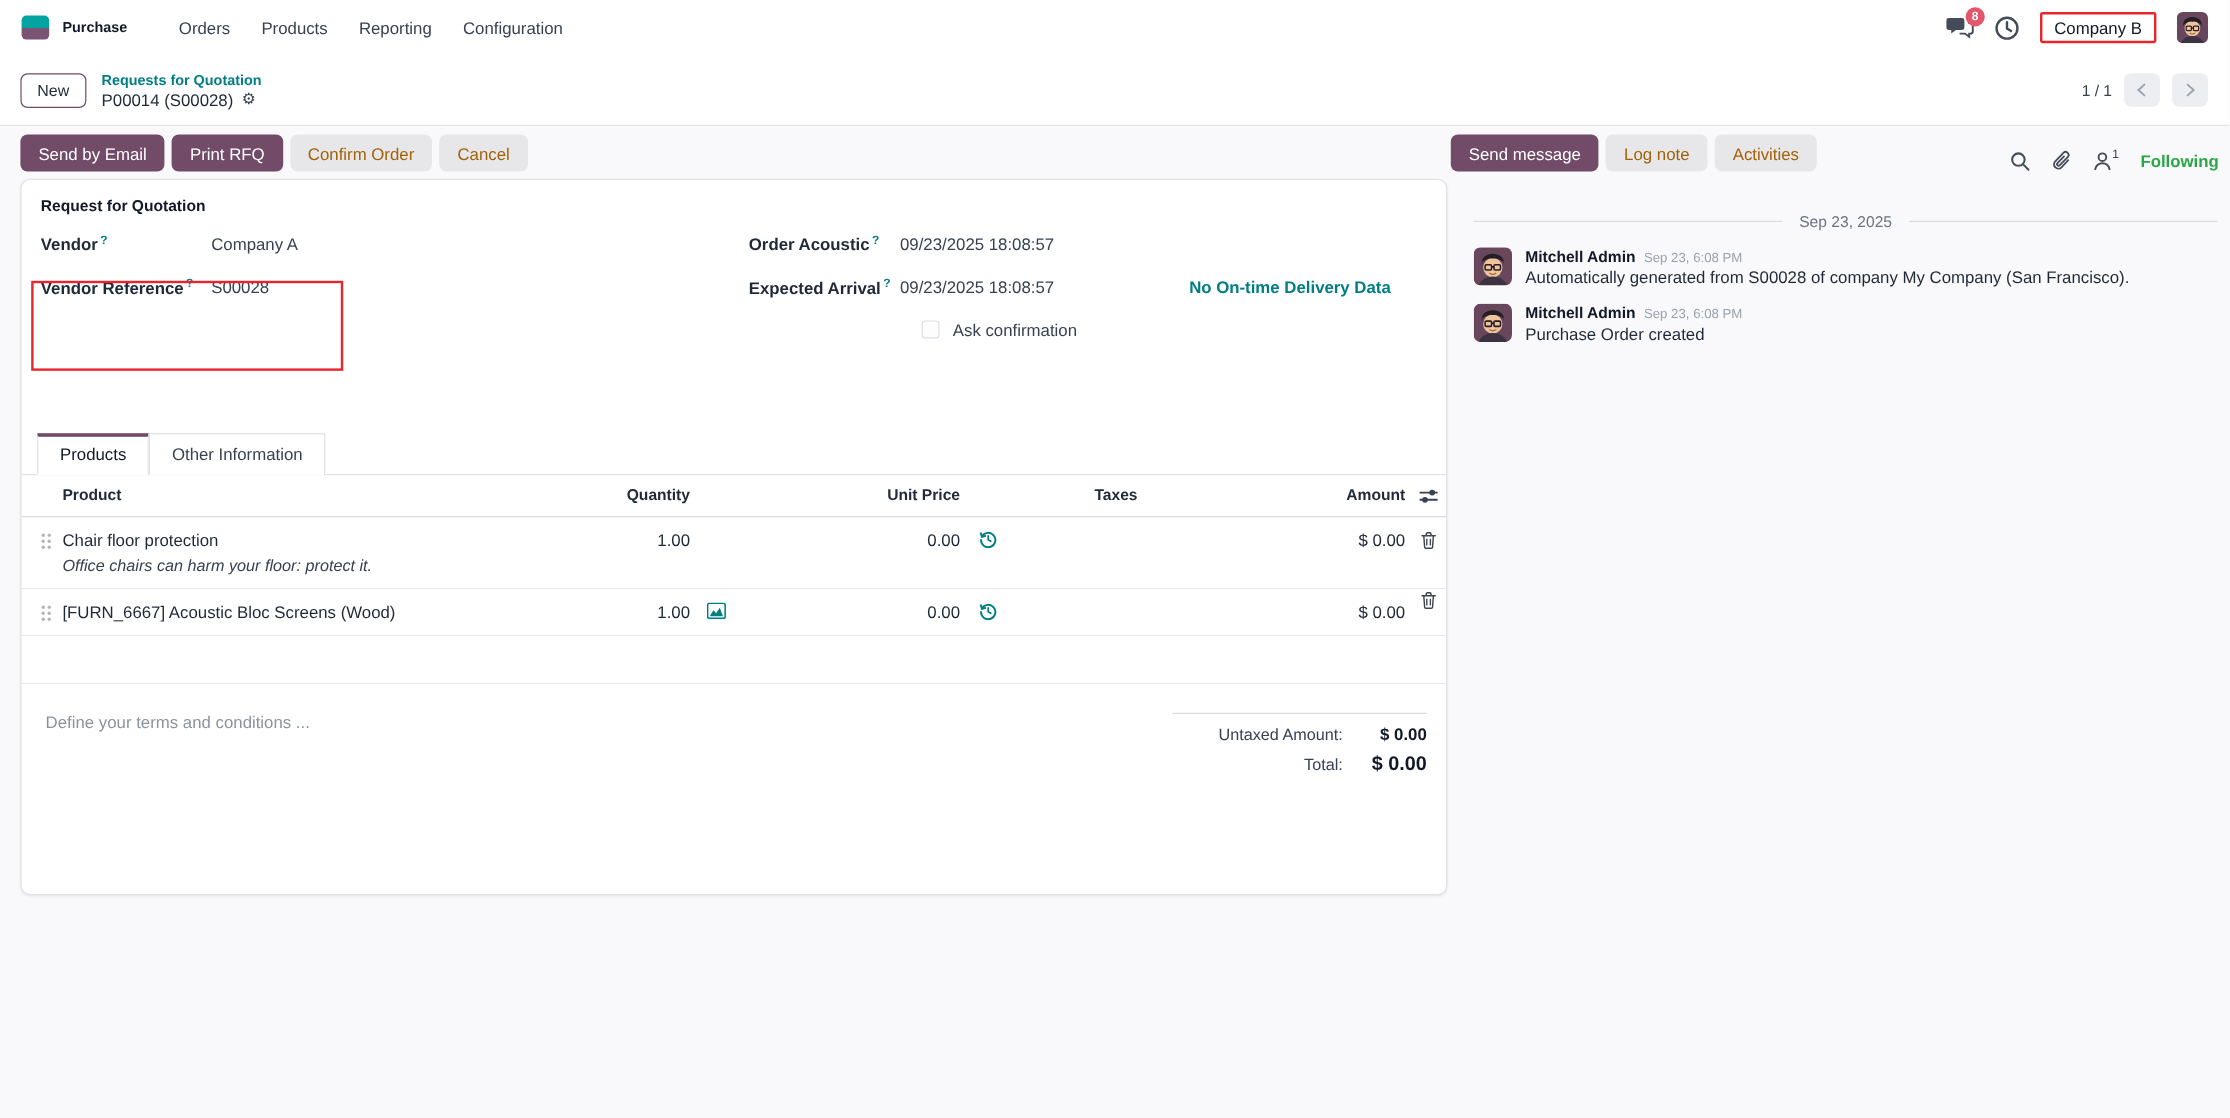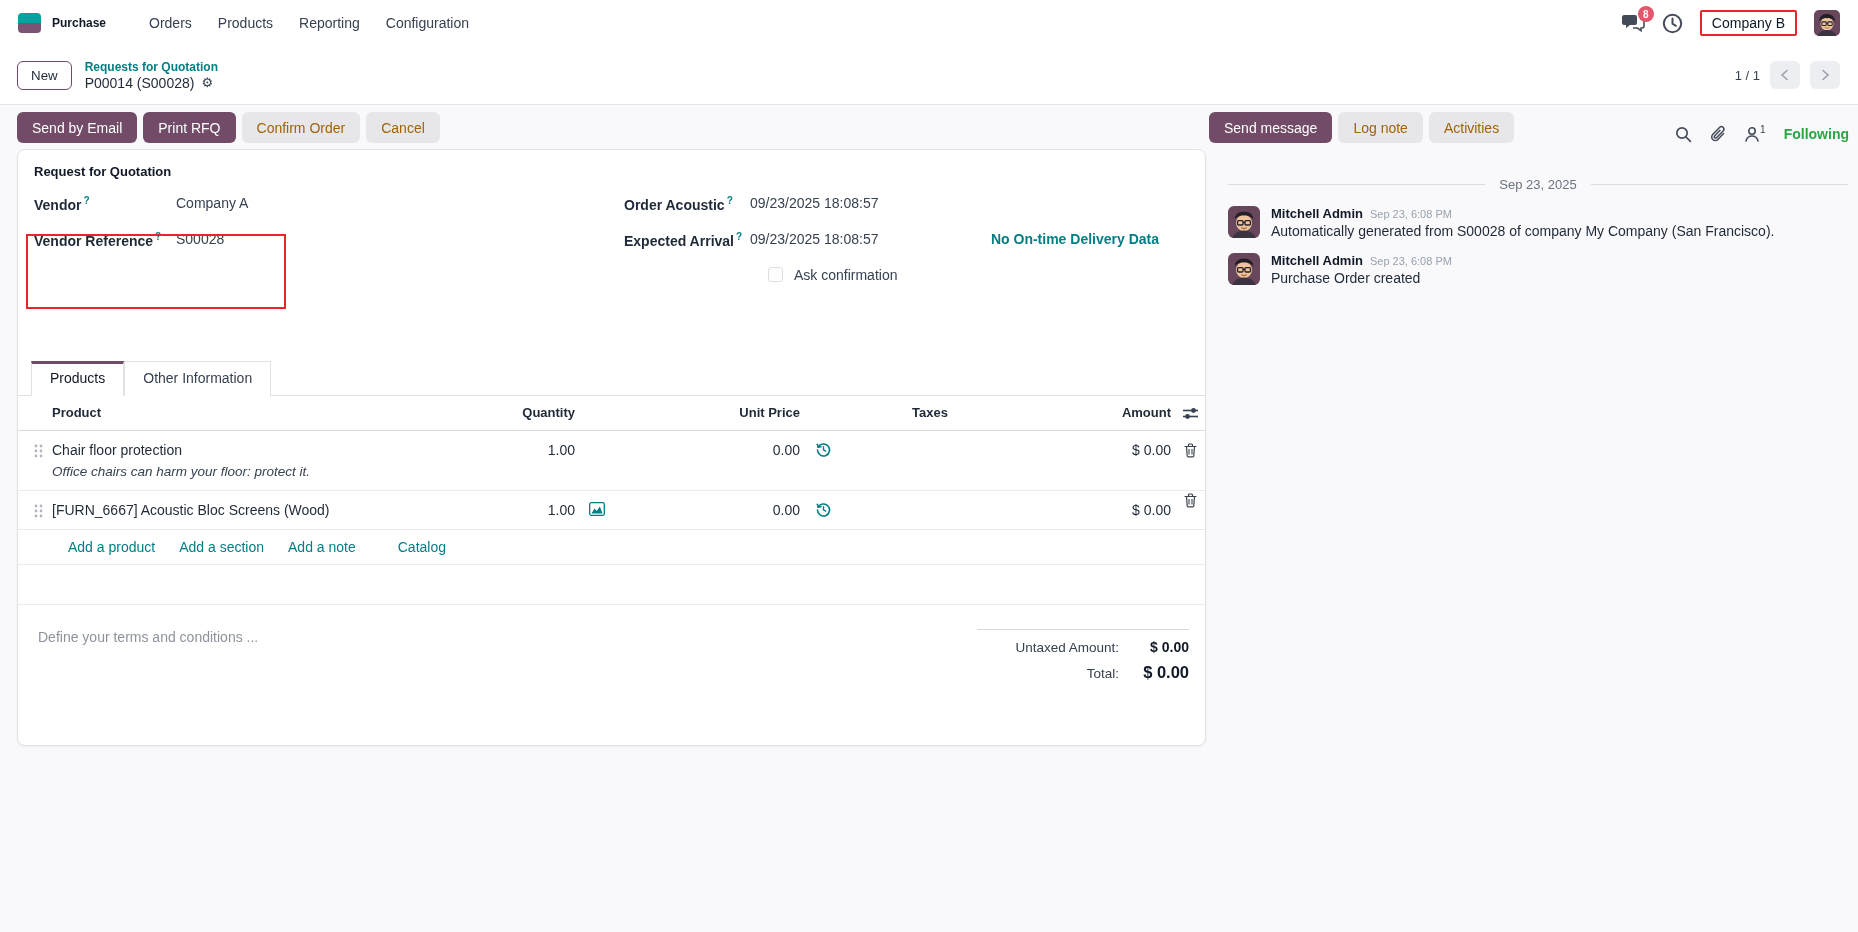--- a/index.html
+++ b/index.html
@@ -367,26 +367,20 @@
           <span class="row-trash">
             <svg width="13" height="15" viewBox="0 0 13 15">
                 <path d="M1 3.5h11M4.5 3.5V2a1 1 0 011-1h2a1 1 0 011 1v1.5M2.5 3.5l.7 9.5a1 1 0 001 .9h4.6a1 1 0 001-.9l.7-9.5" fill="none" stroke="#3c434d" stroke-width="1.2" stroke-linecap="round"></path>
                 <line x1="5" y1="6" x2="5" y2="11.5" stroke="#3c434d" stroke-width="1.1"></line>
                 <line x1="8" y1="6" x2="8" y2="11.5" stroke="#3c434d" stroke-width="1.1"></line>
               </svg>
           </span>
         </div>
       </div>
 
-      <div class="links-row">
-        <span class="tlink">Add a product</span>
-        <span class="tlink">Add a section</span>
-        <span class="tlink">Add a note</span>
-        <span class="tlink catalog">Catalog</span>
-      </div>
       <div class="empty-row"></div>
     </div>
 
     <div class="bottom-zone">
       <div class="terms">Define your terms and conditions ...</div>
       <div class="totals">
         <div class="tot-row">
           <span class="tot-label">Untaxed Amount:</span>
           <span class="tot-val">$ 0.00</span>
         </div>

